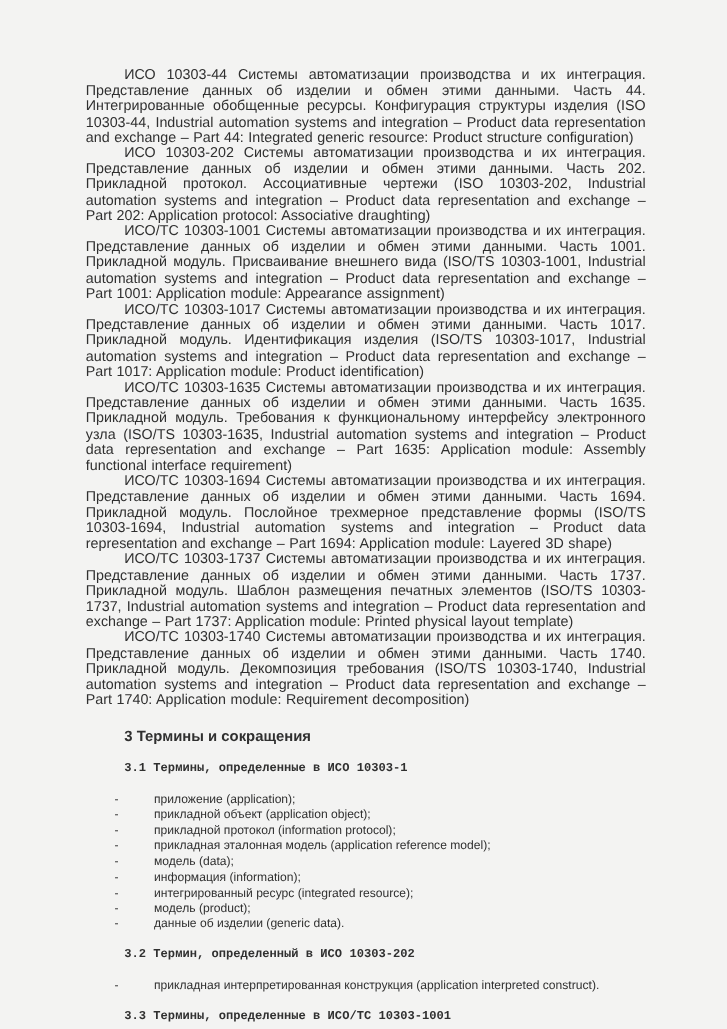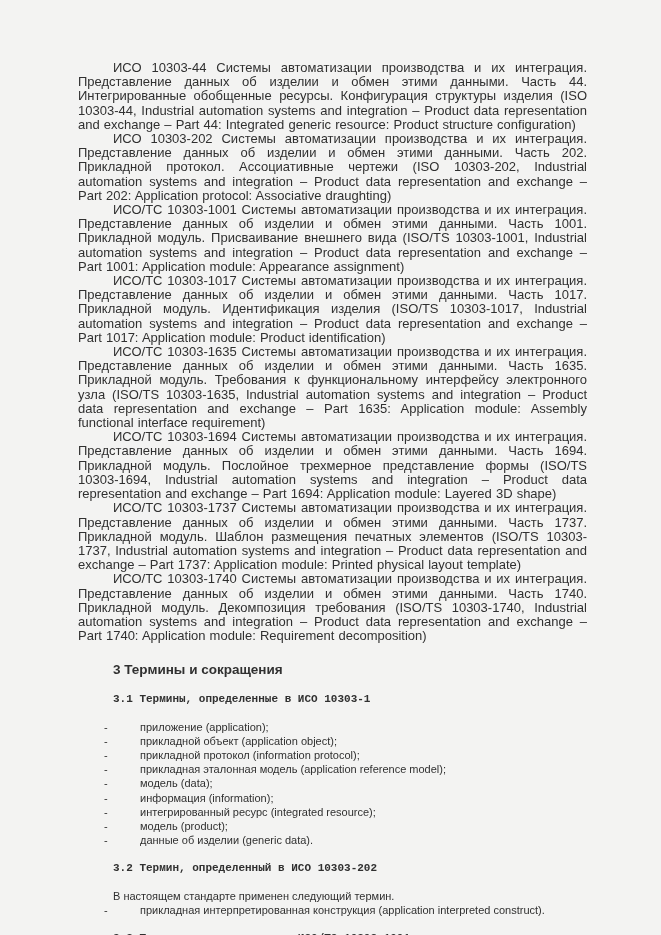--- a/index.html
+++ b/index.html
@@ -133,21 +133,20 @@
       <span class="term-en">(product);</span>
     </div>
       <div class="term-item">
       <span class="dash">-</span>
       <span class="term-ru">данные об изделии</span>
       <span class="term-en">(generic data).</span>
     </div>
     </div>
 
   <div class="subsection-heading">3.2 Термин, определенный в ИСО 10303-202</div>
-  <p class="intro-line">В настоящем стандарте применен следующий термин.</p>
   <div>
       <div class="term-item">
       <span class="dash">-</span>
       <span class="term-ru">прикладная интерпретированная конструкция</span>
       <span class="term-en">(application interpreted construct).</span>
     </div>
     </div>
 
   <div class="subsection-heading">3.3 Термины, определенные в ИСО/ТС 10303-1001</div>
 

